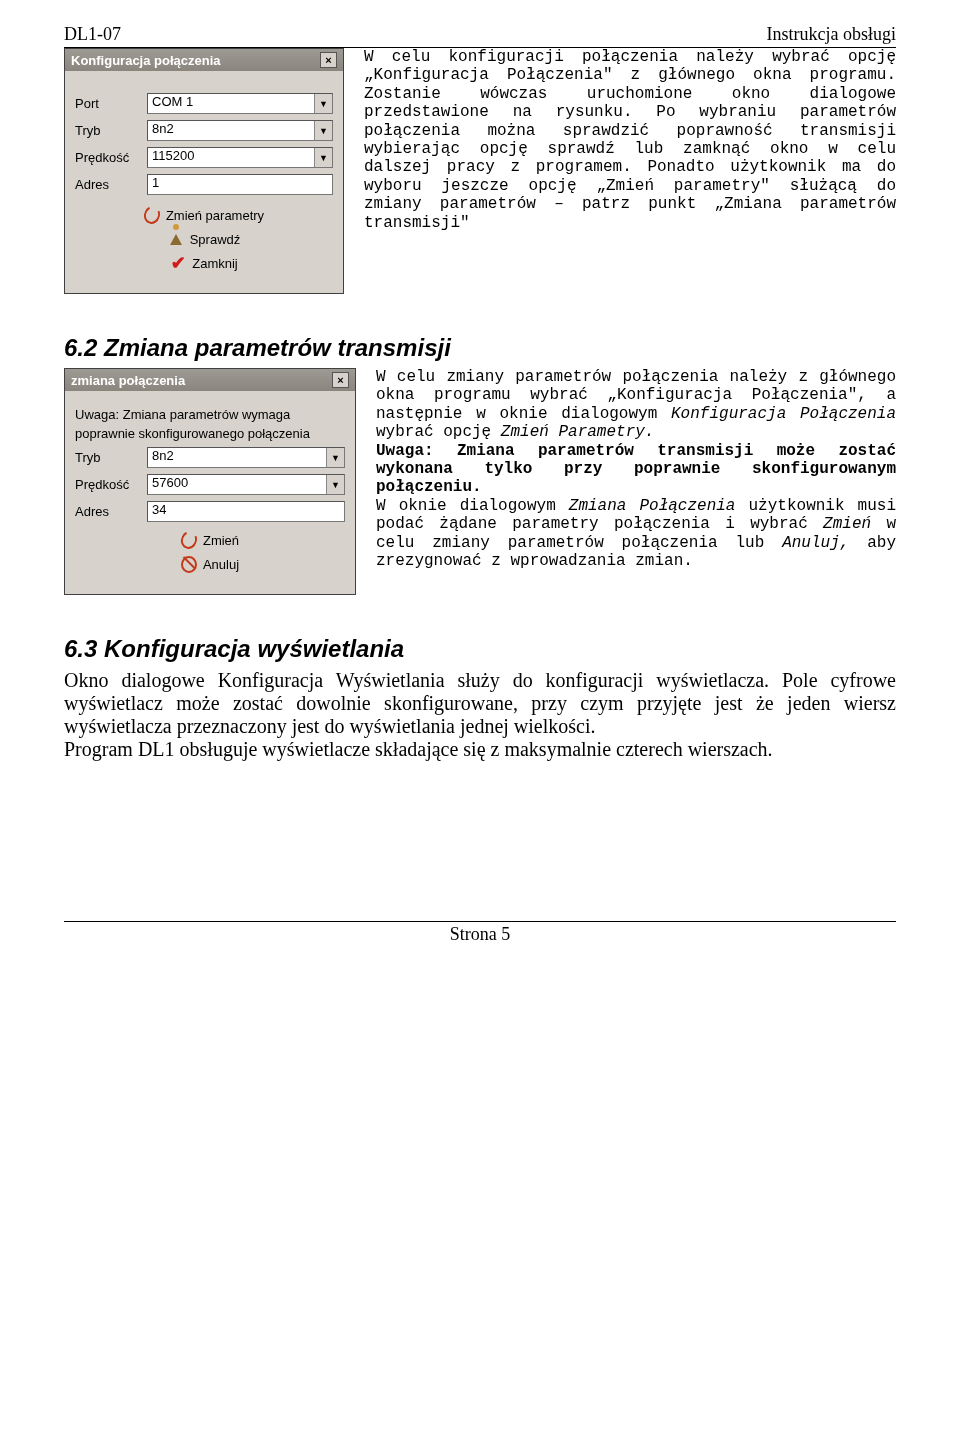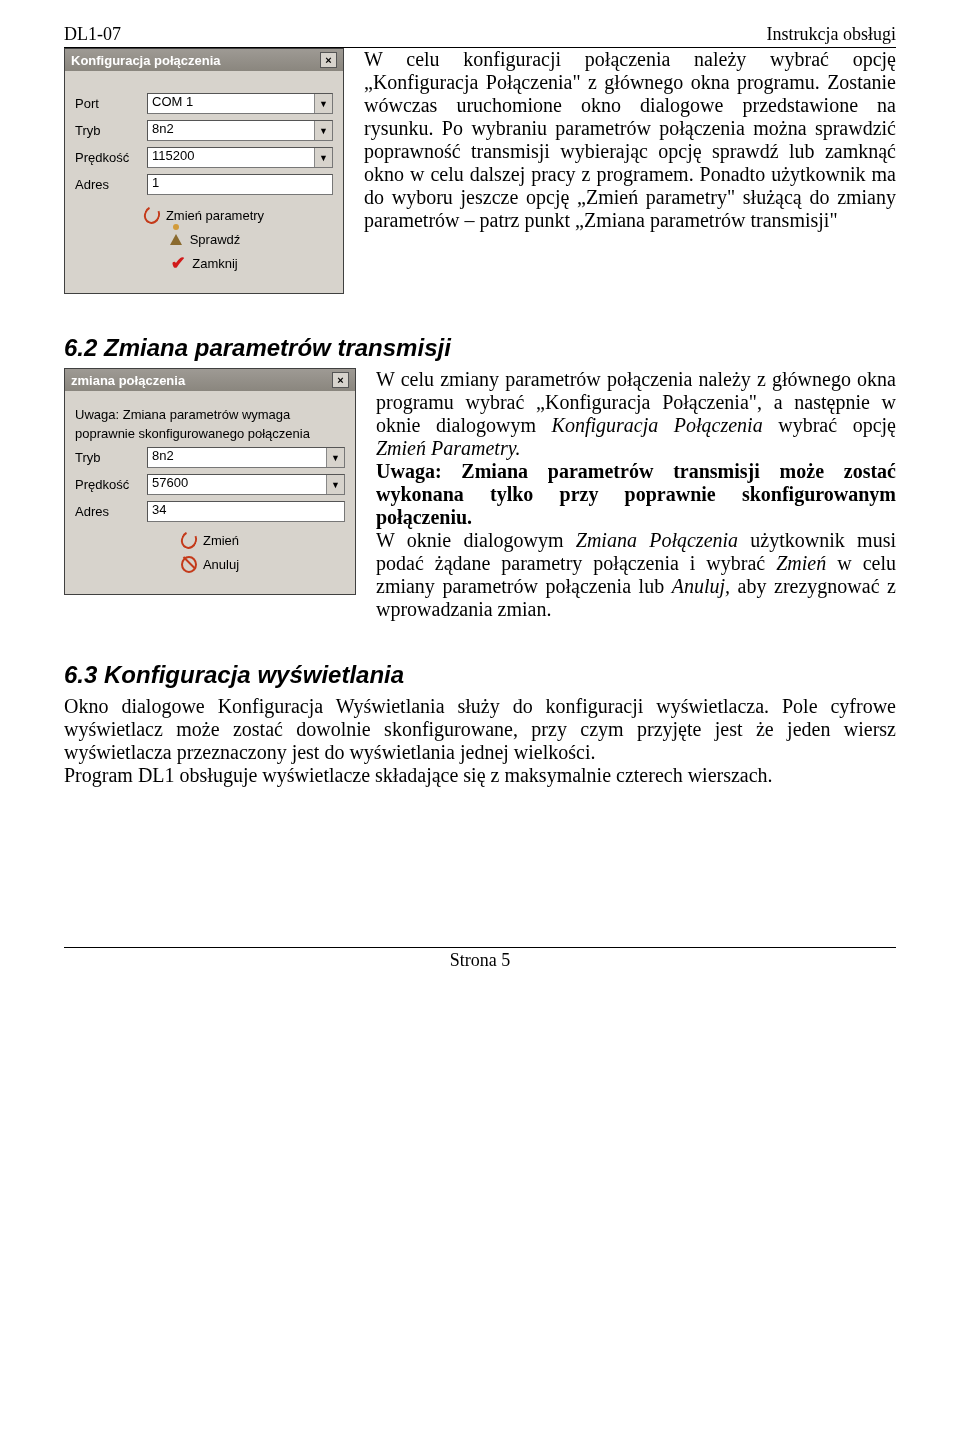--- a/index.html
+++ b/index.html
@@ -33,24 +33,25 @@
     margin-top: 40px;
     margin-bottom: 6px;
     font-family: Arial, sans-serif;
   }
   .section-body {
     display: flex;
     align-items: flex-start;
     gap: 20px;
   }
   .section-text {
-    font-size: 20px;
+    font-size: 16px;
     text-align: justify;
     line-height: 1.15;
     flex: 1;
+    font-family: Liberation Mono, monospace;
   }
   .section-text .em { font-style: italic; }
   .section-text .bold { font-weight: bold; }
   .full-text {
     font-size: 20px;
     text-align: justify;
     margin-top: 6px;
     line-height: 1.15;
   }
 

